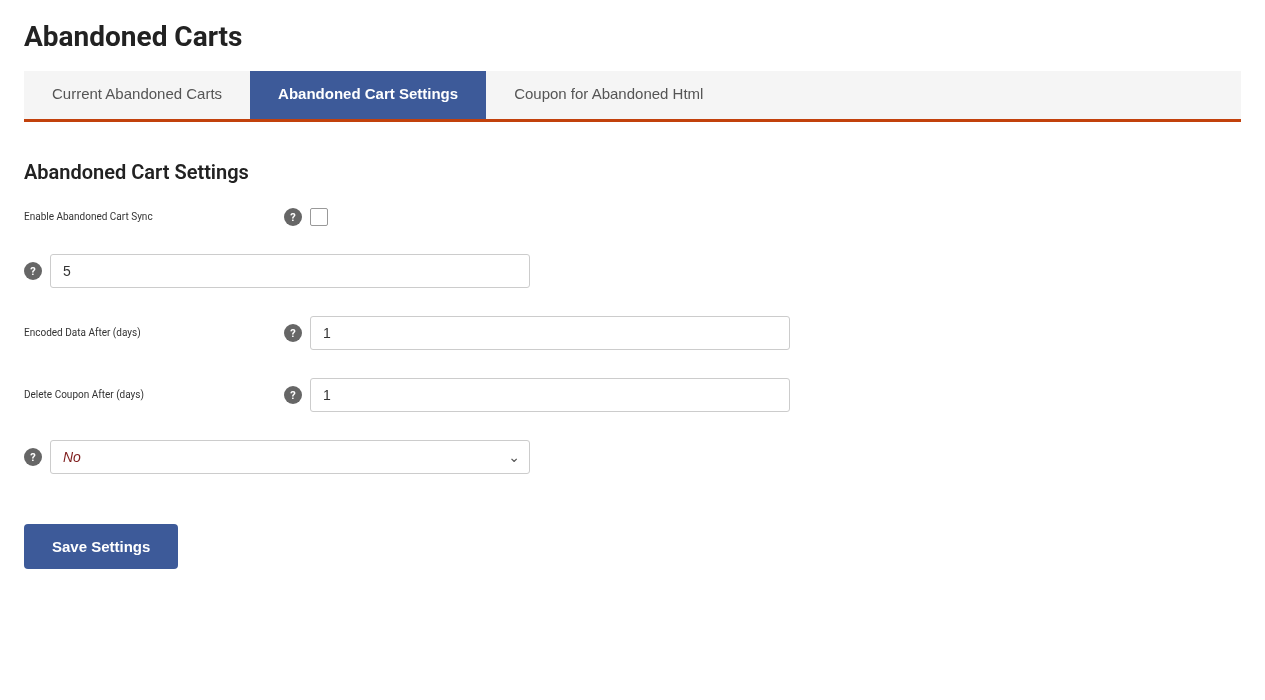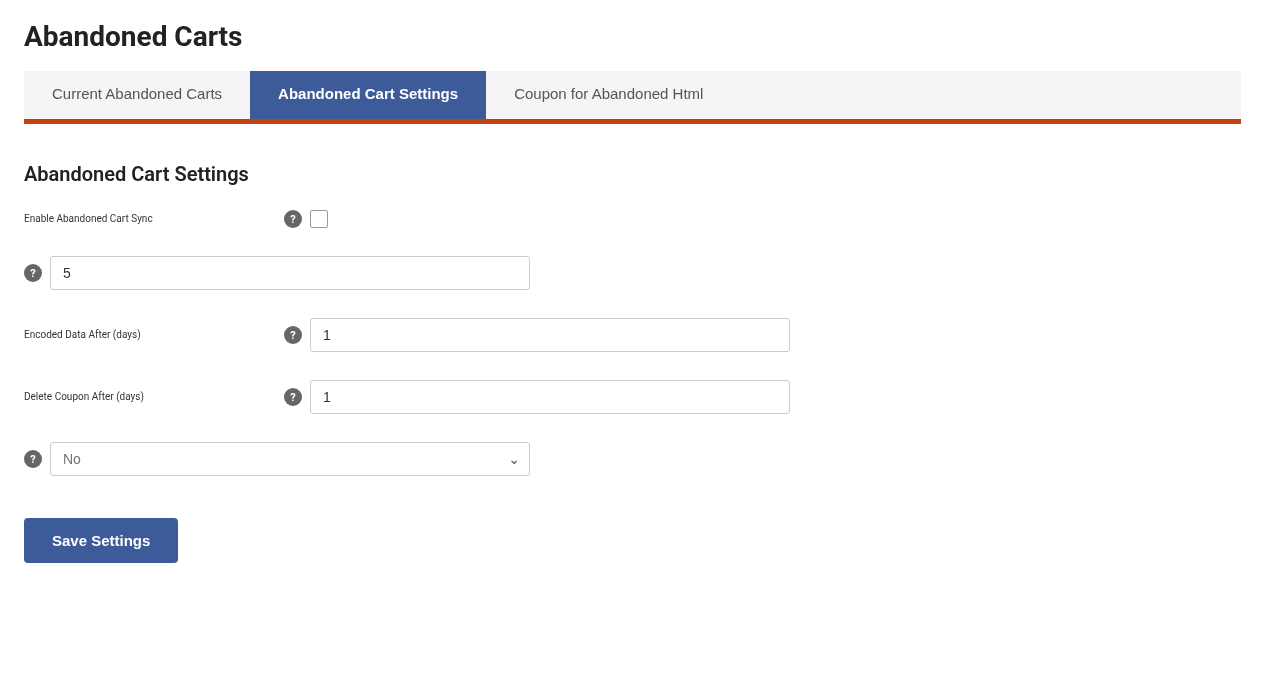--- a/index.html
+++ b/index.html
@@ -22,21 +22,21 @@
 
     .page-title {
       font-size: 28px;
       font-weight: 700;
       color: #222;
       margin-bottom: 18px;
     }
 
     .tabs {
       display: flex;
-      border-bottom: 5px solid #c2410c;
+      border-bottom: 3px solid #c2410c;
       margin-bottom: 28px;
       background: #f5f5f5;
     }
 
     .tab {
       padding: 14px 28px;
       font-size: 15px;
       cursor: pointer;
       border: none;
       background: transparent;
@@ -134,26 +134,27 @@
       position: relative;
       width: 480px;
     }
 
     .form-select {
       width: 100%;
       padding: 8px 36px 8px 12px;
       border: 1px solid #ccc;
       border-radius: 3px;
       font-size: 14px;
-      color: #737373;
+      color: #7f1d1d;
       background: #fff;
       appearance: none;
       -webkit-appearance: none;
       cursor: pointer;
       outline: none;
+      font-style: italic;
     }
 
     .select-arrow {
       position: absolute;
       right: 10px;
       top: 50%;
       transform: translateY(-50%);
       pointer-events: none;
       color: #555;
       font-size: 14px;
@@ -161,21 +162,21 @@
 
     .save-btn {
       background: #3d5a99;
       color: #fff;
       border: none;
       padding: 14px 28px;
       font-size: 15px;
       font-weight: 600;
       border-radius: 4px;
       cursor: pointer;
-      margin-top: 14px;
+      margin-top: 22px;
     }
 
     .field-with-help {
       display: flex;
       align-items: center;
     }
   </style>
 </head>
 <body>
 

